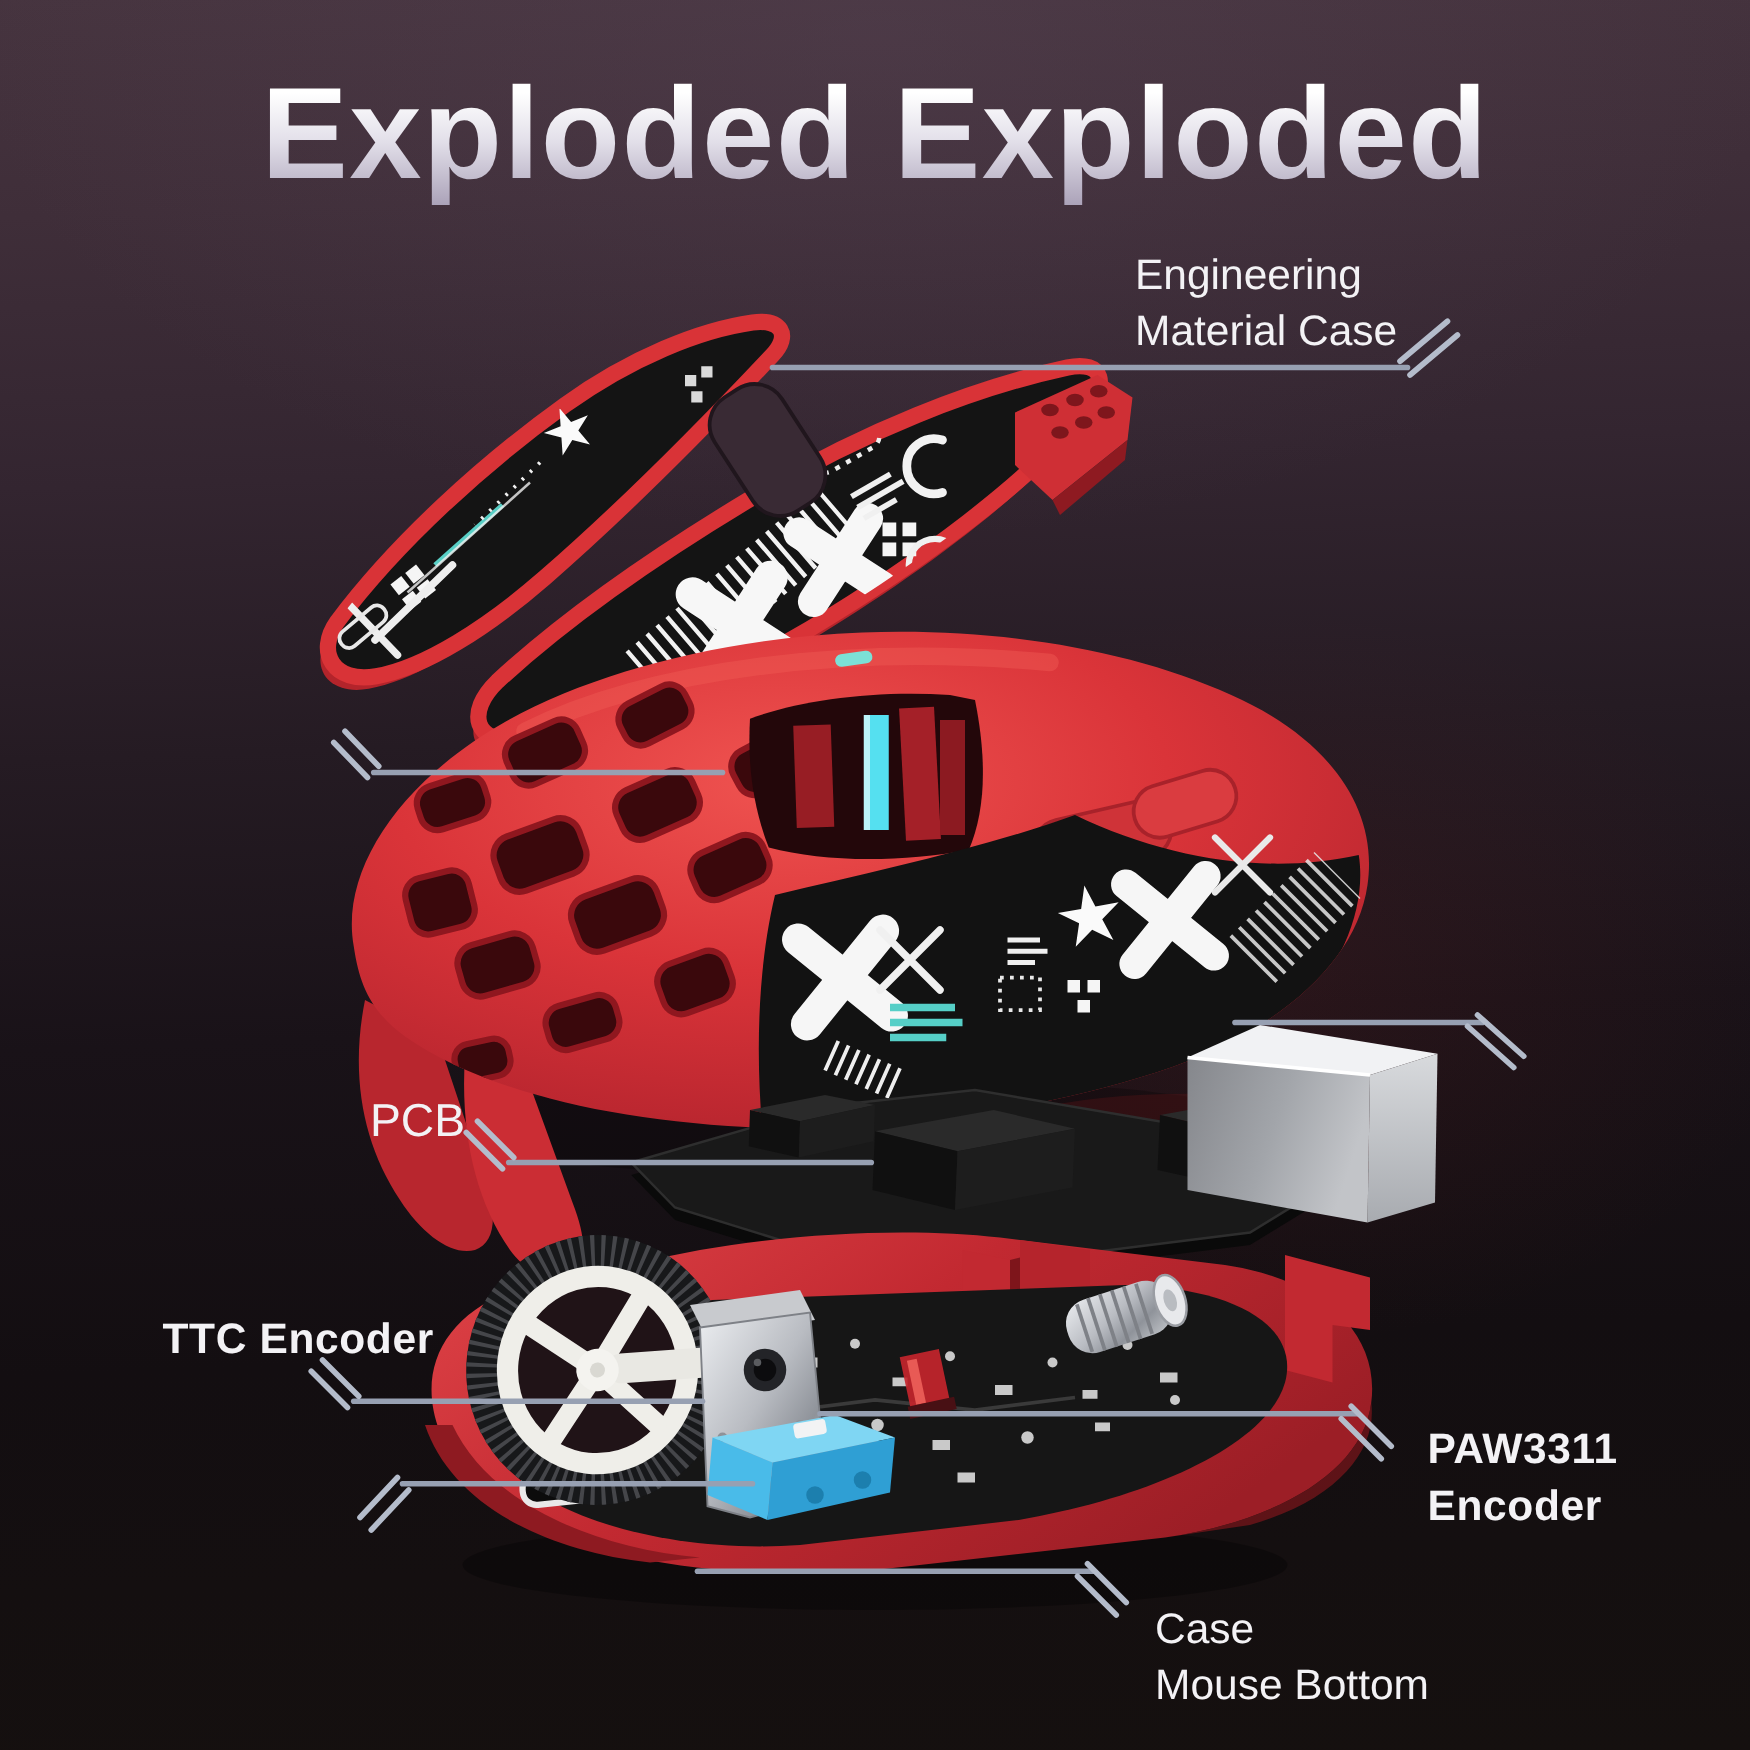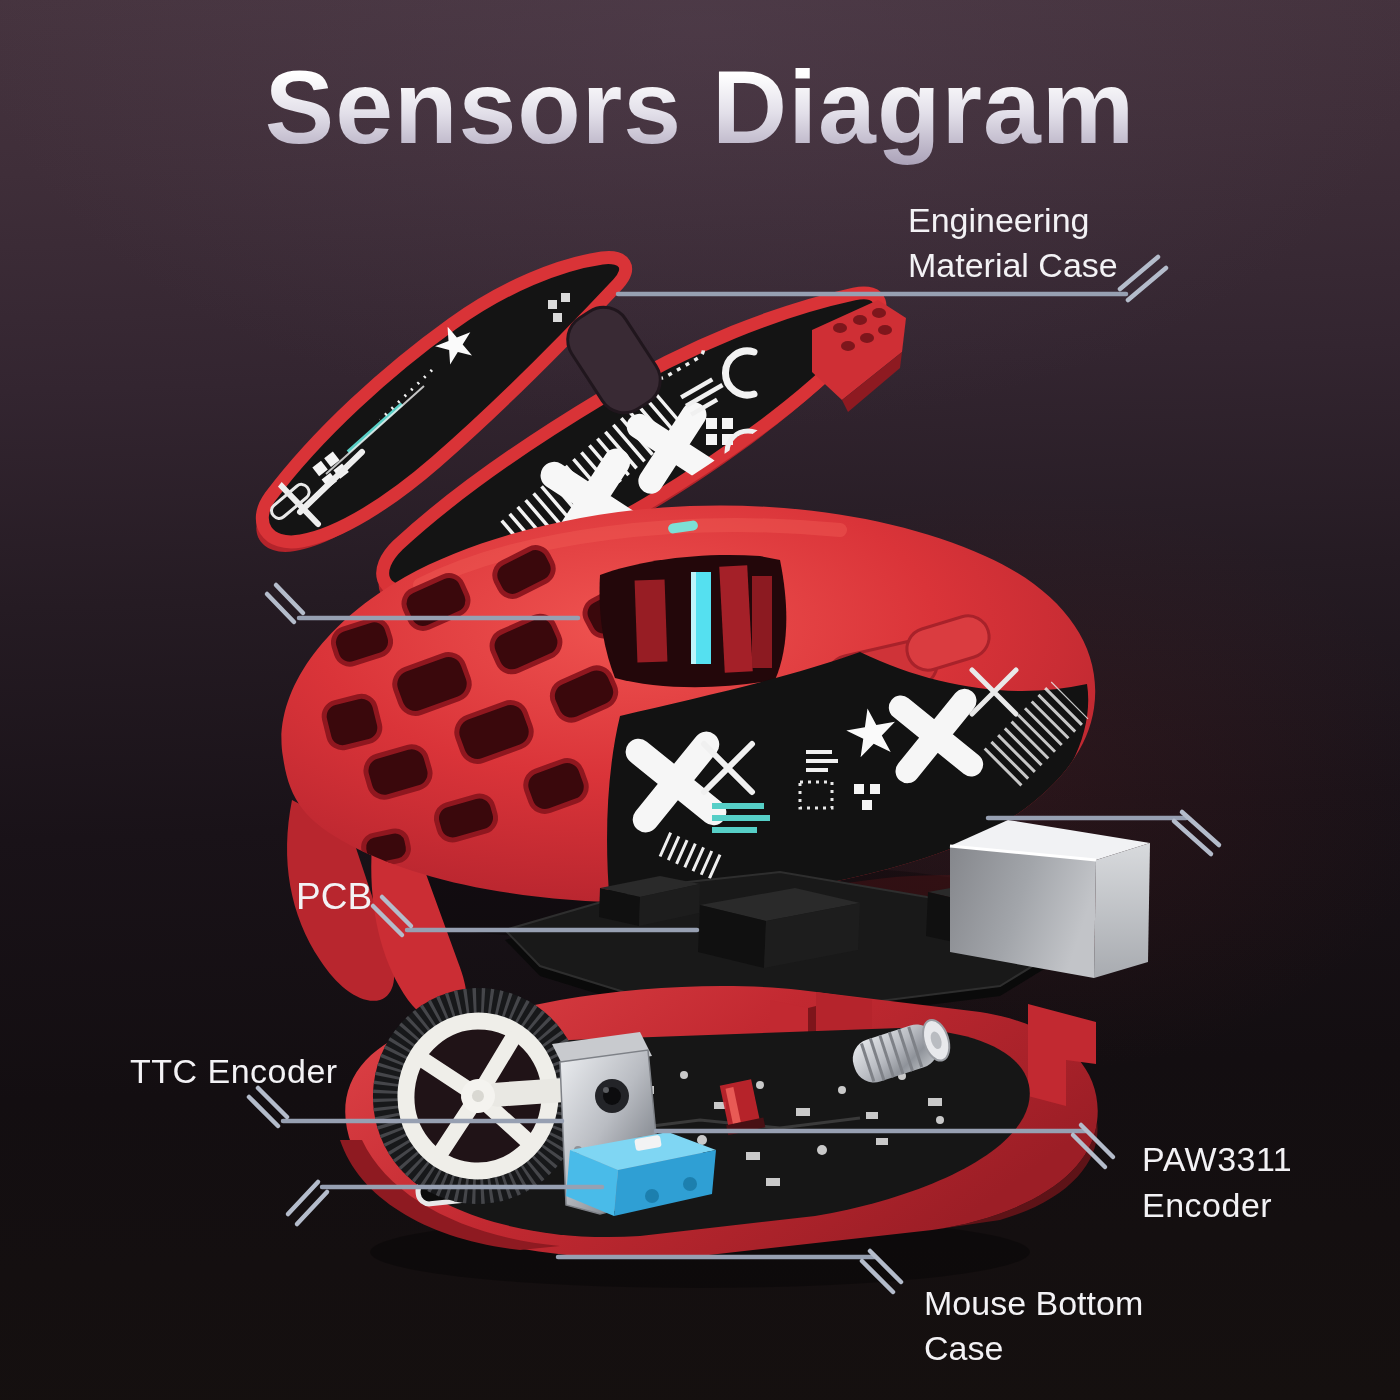--- a/index.html
+++ b/index.html
@@ -13,21 +13,21 @@
   }
   .stage{position:relative;width:1400px;height:1400px;overflow:hidden;}
   .art{position:absolute;left:0;top:0;}
   .title{
     position:absolute;left:0;top:48px;width:100%;text-align:center;
     font-size:104px;font-weight:700;letter-spacing:1px;
     background:linear-gradient(180deg,#ffffff 22%,#e2dfe9 55%,#a89fb6 100%);
     -webkit-background-clip:text;background-clip:text;color:transparent;
   }
   .label{position:absolute;color:#f3f2f5;font-size:34px;line-height:45px;font-weight:400;white-space:nowrap;}
-  .label.bold{font-weight:400;letter-spacing:.5px;line-height:46px;}
+  .label.bold{font-weight:700;letter-spacing:.5px;line-height:46px;}
   .label .ln{display:block;}
 </style>
 </head>
 <body>
 
 <div class="stage">
 
 <svg class="art" width="1400" height="1400" viewBox="0 0 1400 1400">
   <defs>
     <radialGradient id="shellGrad" cx="42%" cy="30%" r="85%">
@@ -373,21 +373,21 @@
       <path d="M322,1187 H602" stroke="#97a0b2" stroke-width="4.5"></path>
       <path d="M297,1224 L327,1192 M288,1214 L318,1182" stroke="#b4bccb" stroke-width="4.5"></path>
     </g>
     <g>
       <path d="M558,1257 H875" stroke="#97a0b2" stroke-width="4.5"></path>
       <path d="M870,1251 L901,1282 M862,1261 L893,1292" stroke="#b4bccb" stroke-width="4.5"></path>
     </g>
   </g>
 </svg>
 
-<div class="title">Sensors Diagram</div>
+<div class="title">Exploded Exploded</div>
 
 <div class="label" style="left:908px;top:198px;">
   <span class="ln">Engineering</span>
   <span class="ln">Material Case</span>
 </div>
 
 
 <div class="label" style="left:296px;top:874px;font-size:37px;">
   <span class="ln">PCB</span>
   <span class="ln"></span>
@@ -399,17 +399,17 @@
   <span class="ln"></span>
 </div>
 
 <div class="label bold" style="left:1142px;top:1136px;">
   <span class="ln">PAW3311</span>
   <span class="ln">Encoder</span>
 </div>
 
 
 <div class="label" style="left:924px;top:1281px;">
+  <span class="ln">Case</span>
   <span class="ln">Mouse Bottom</span>
-  <span class="ln">Case</span>
 </div>
 
 </div>
 
 </body></html>

